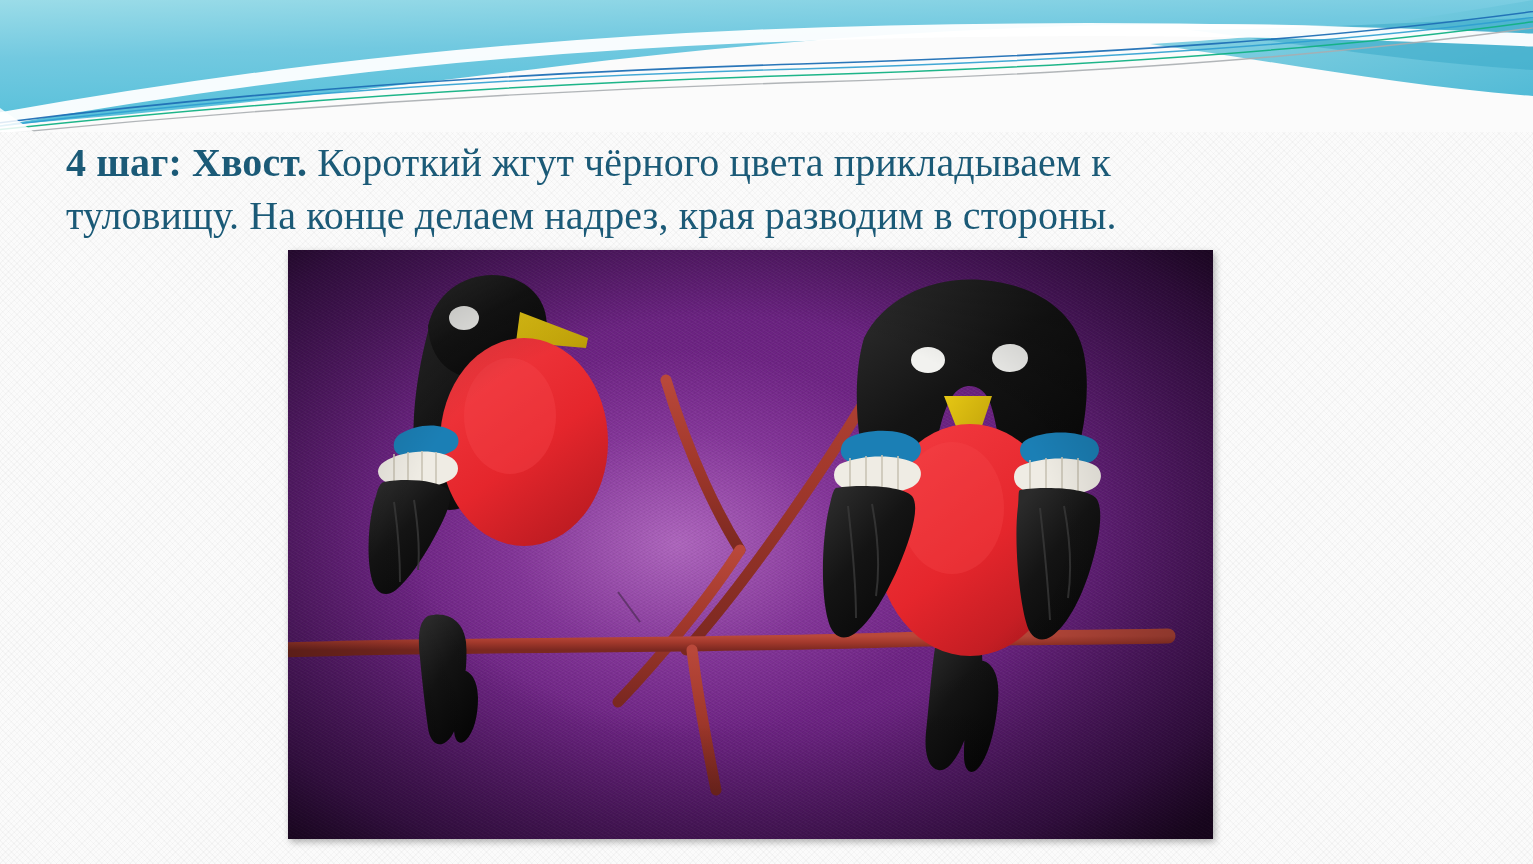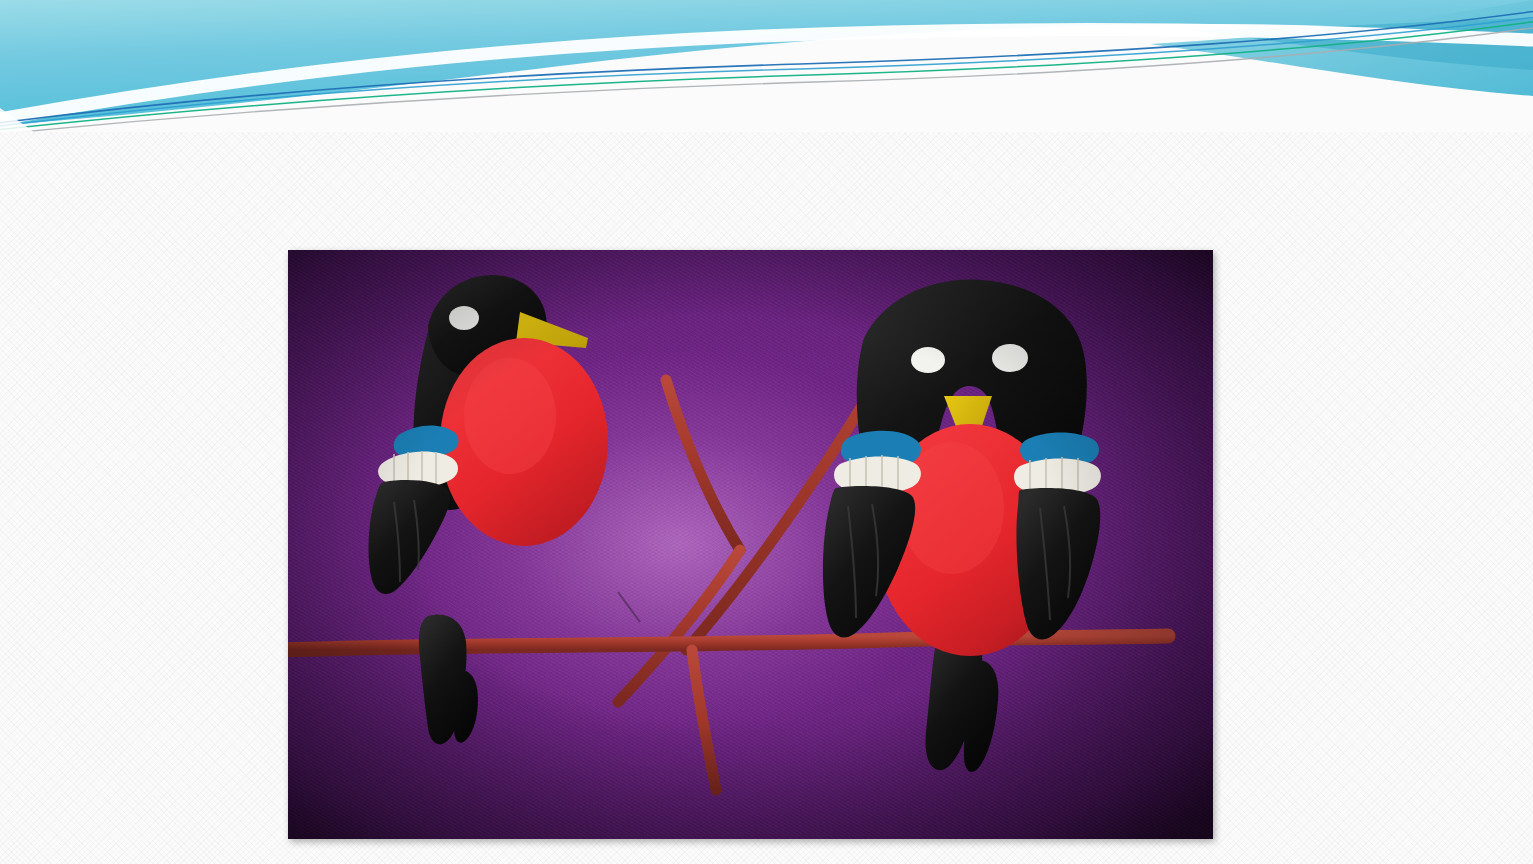--- a/index.html
+++ b/index.html
@@ -145,20 +145,22 @@
         <path fill="none" stroke="#12b183" stroke-width="1.5" opacity="0.95" d="M -40 134 C 210 106 480 85 810 75 C 1110 66 1370 46 1573 16"></path>
 
         <path fill="none" stroke="#a8adb0" stroke-width="1.4" opacity="0.9" d="M -40 138 C 215 112 485 92 815 82 C 1115 73 1375 52 1573 22"></path>
 
         <path fill="#ffffff" opacity="0.85" d="M 0 108 L 34 132 L 0 132 Z"></path>
       </g>
     </svg>
   </div>
 
   <div id="title-block">
+    <div class="title-line"><span class="title-strong">4 шаг: Хвост.</span><span> Короткий жгут чёрного цвета прикладываем к</span></div>
+    <div class="title-line">туловищу. На конце делаем надрез, края разводим в стороны.</div>
   </div>
 
   <div id="photo-frame">
     <div id="photo-bg"></div>
     <div id="photo-grain"></div>
 
     <svg id="photo-svg" width="925" height="589" viewBox="0 0 925 589" xmlns="http://www.w3.org/2000/svg">
       <defs>
         <linearGradient id="branchGrad" x1="0" y1="0" x2="0" y2="1">
           <stop offset="0%" stop-color="#b9483a"></stop>

